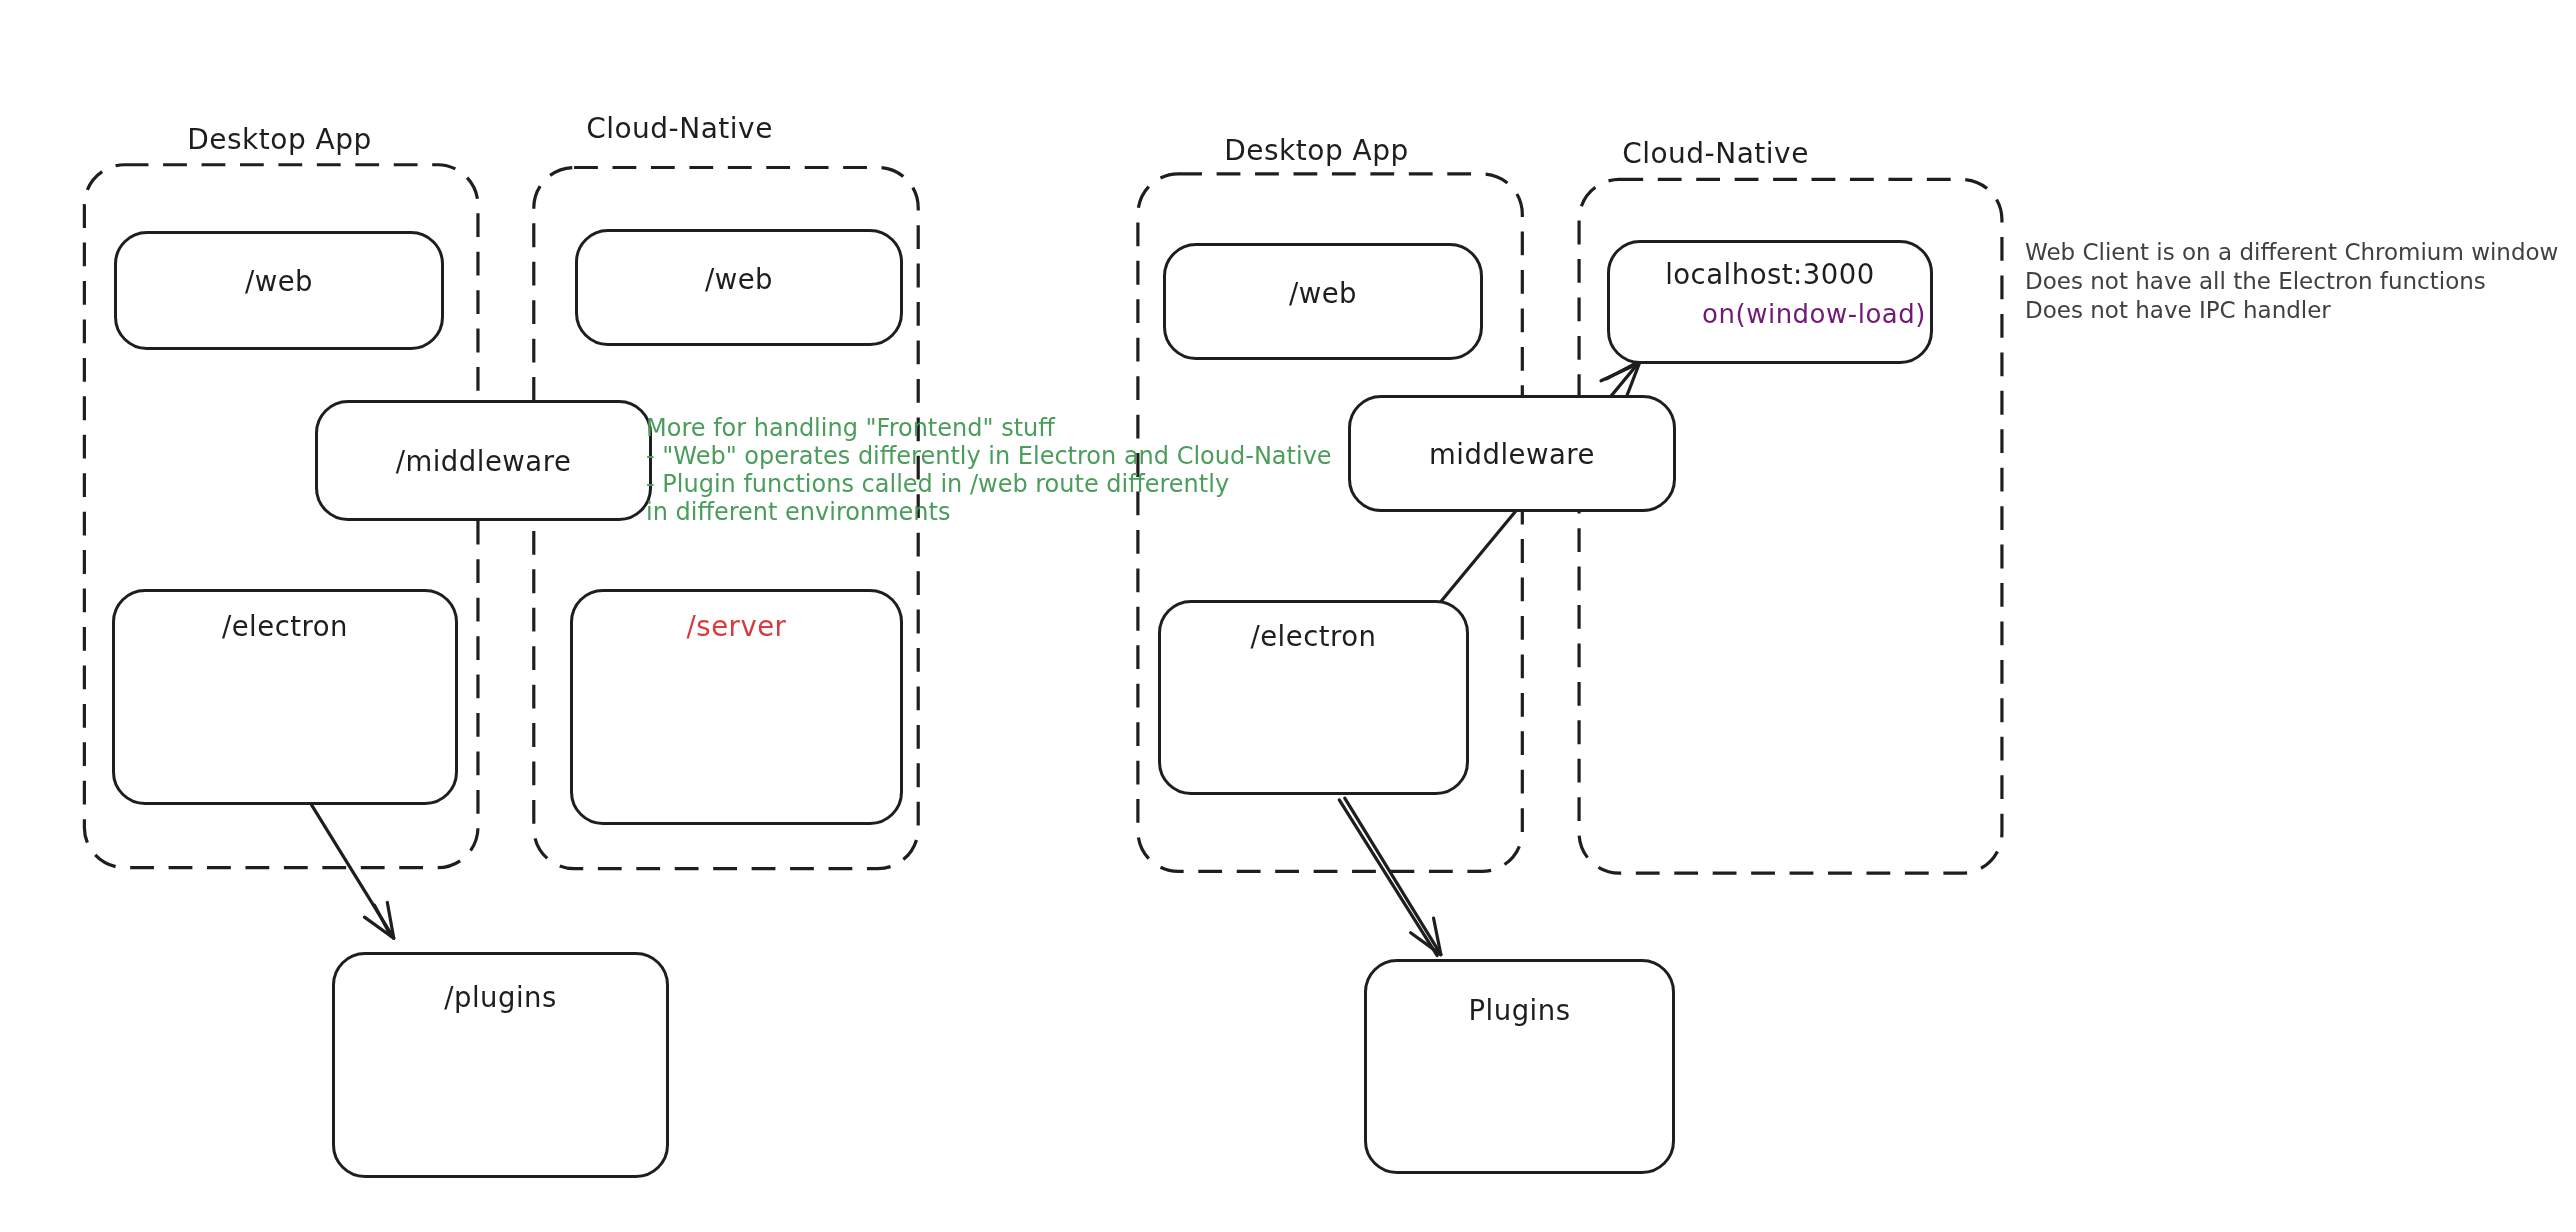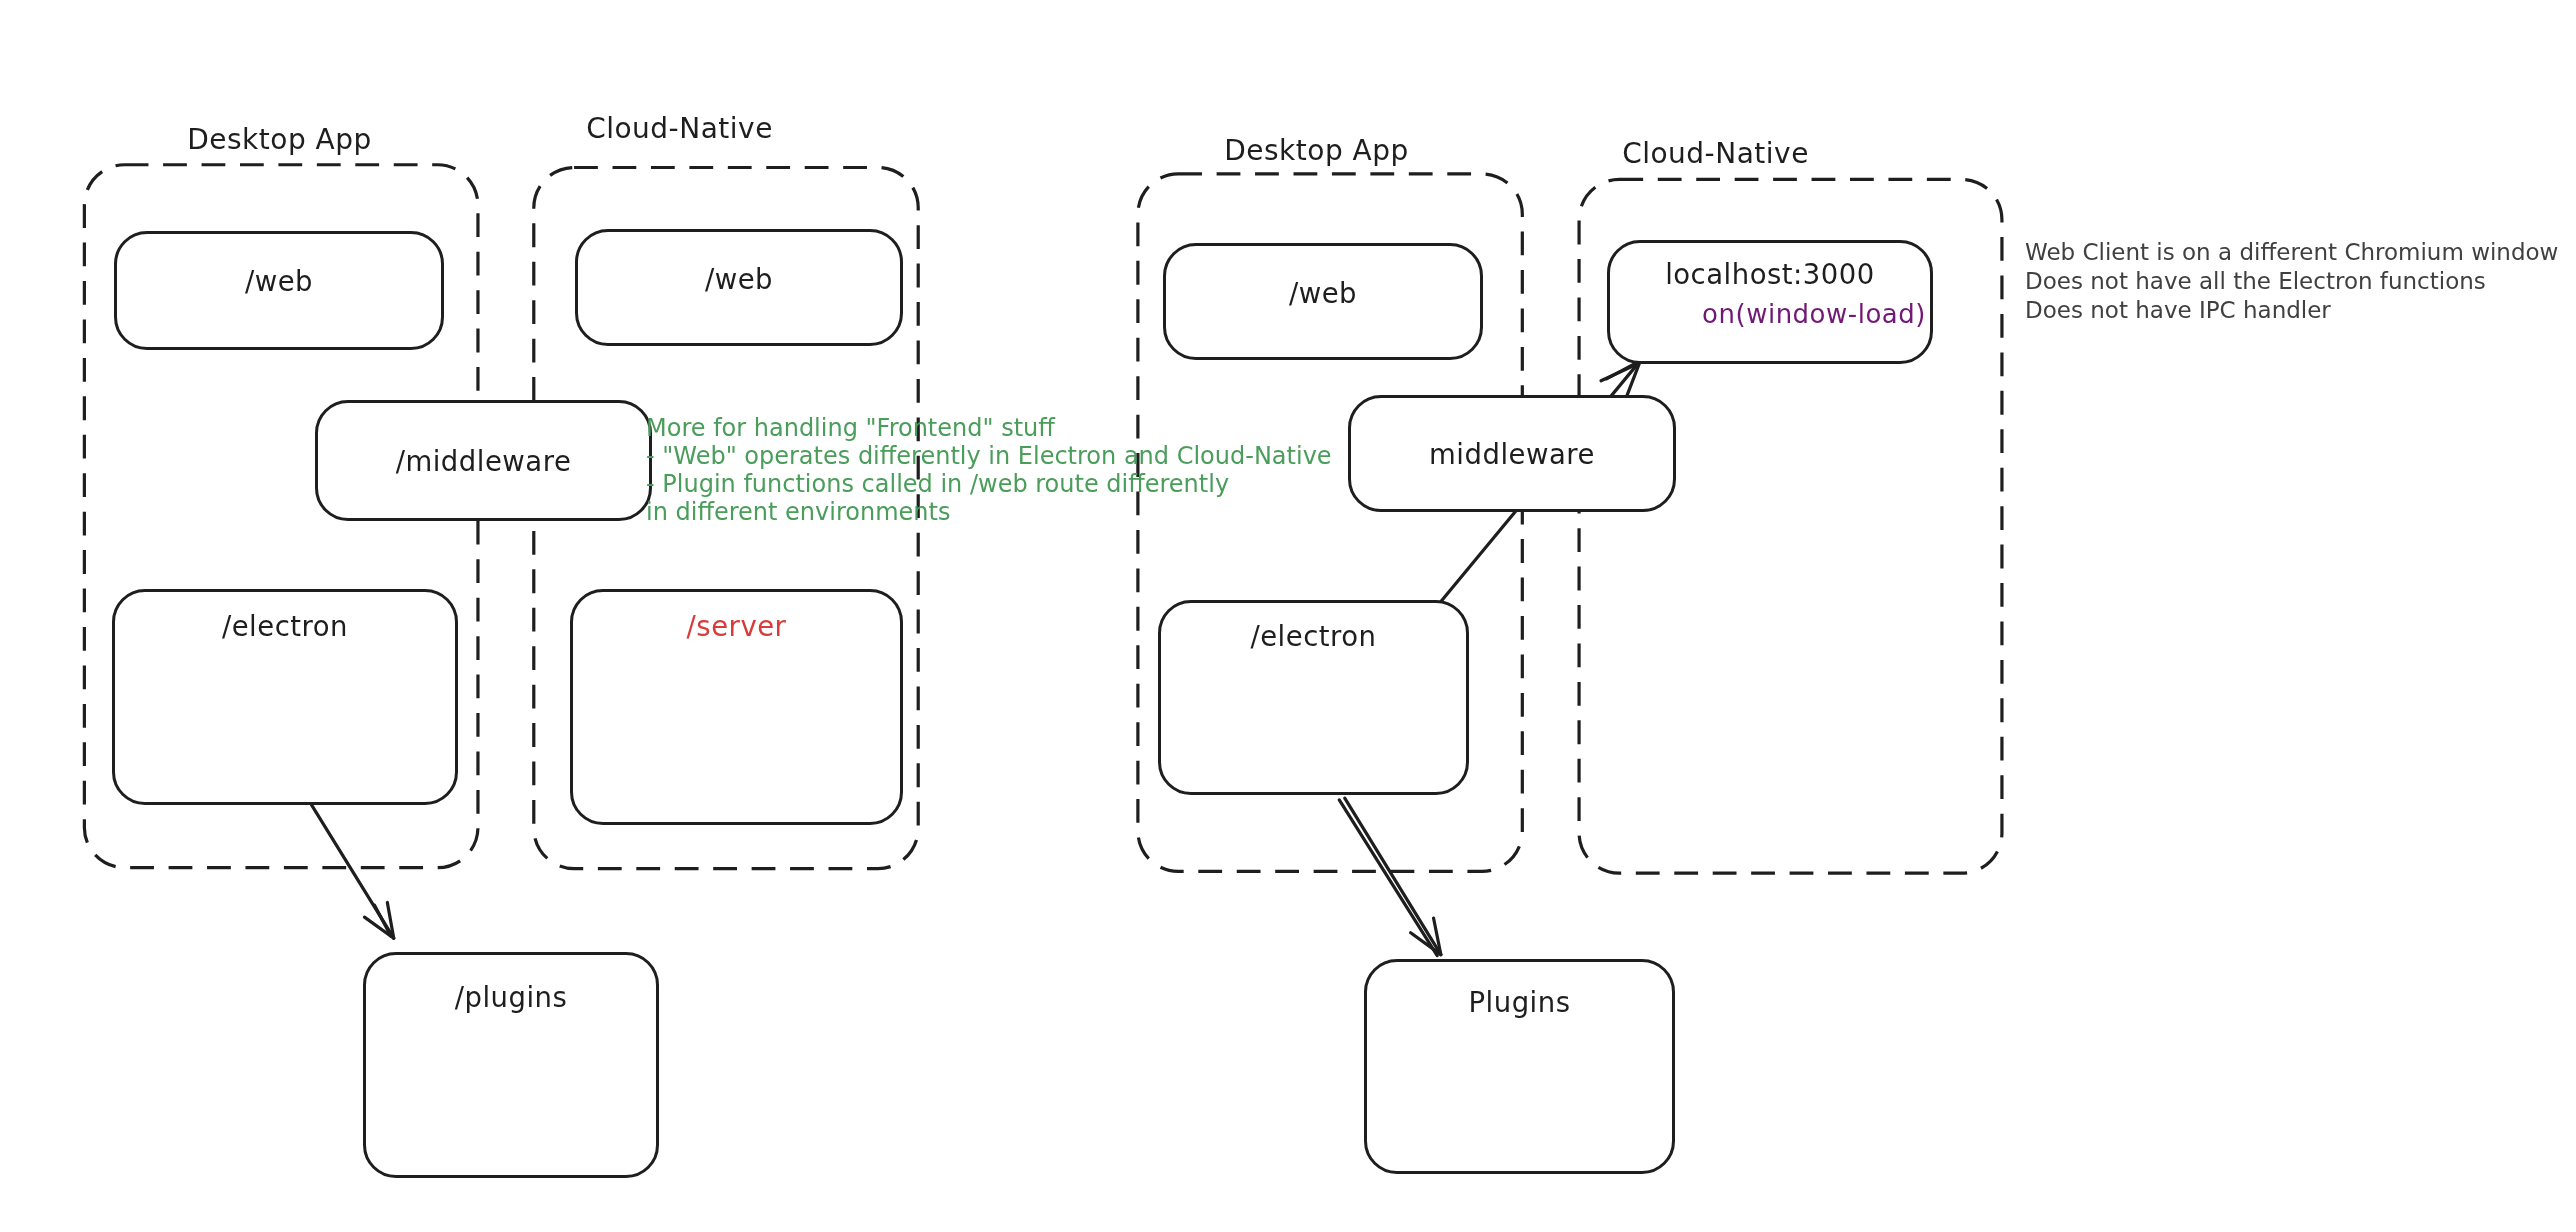--- a/index.html
+++ b/index.html
@@ -84,21 +84,21 @@
   </div>
 
   <div class="box" style="left:112px;top:589px;width:346px;height:216px;padding-top:18.3px;">
     <span class="lbl">/electron</span>
   </div>
 
   <div class="box" style="left:570px;top:589px;width:333px;height:236px;padding-top:18.3px;">
     <span class="lbl red-text">/server</span>
   </div>
 
-  <div class="box" style="left:332px;top:952px;width:296px;height:226px;padding-top:26px;margin-left:31px;">
+  <div class="box" style="left:332px;top:952px;width:337px;height:226px;padding-top:26px;">
     <span class="lbl">/plugins</span>
   </div>
 
   <div class="box" style="left:1163px;top:243px;width:320px;height:117px;padding-top:31px;">
     <span class="lbl">/web</span>
   </div>
 
   <div class="box" style="left:1607px;top:240px;width:326px;height:124px;padding-top:14.6px;">
     <div class="localhost-inner">
       <span class="lbl">localhost:3000</span>
@@ -107,21 +107,21 @@
   </div>
 
   <div class="box center" style="left:1348px;top:395px;width:328px;height:117px;">
     <span class="lbl">middleware</span>
   </div>
 
   <div class="box" style="left:1158px;top:600px;width:311px;height:195px;padding-top:16.5px;">
     <span class="lbl">/electron</span>
   </div>
 
-  <div class="box" style="left:1364px;top:959px;width:311px;height:215px;padding-top:24px;">
+  <div class="box" style="left:1364px;top:959px;width:311px;height:215px;padding-top:32px;">
     <span class="lbl">Plugins</span>
   </div>
 
   <div class="note green" style="left:646px;top:414px;">
     <div>More for handling "Frontend" stuff</div>
     <div>- "Web" operates differently in Electron and Cloud-Native</div>
     <div>- Plugin functions called in /web route differently</div>
     <div>in different environments</div>
   </div>
 

